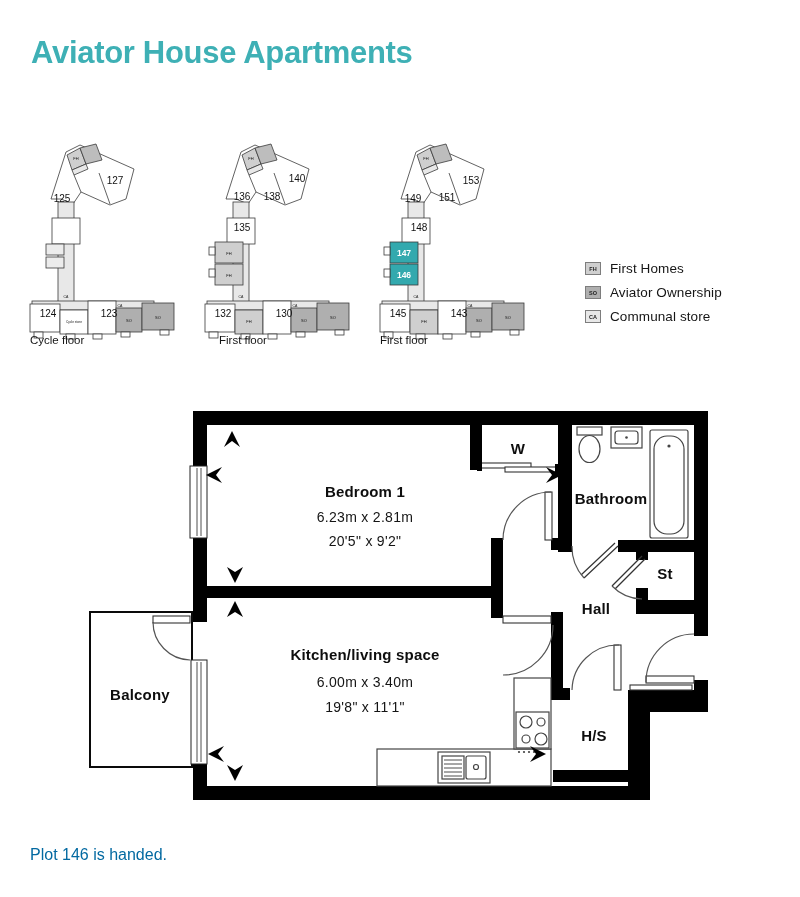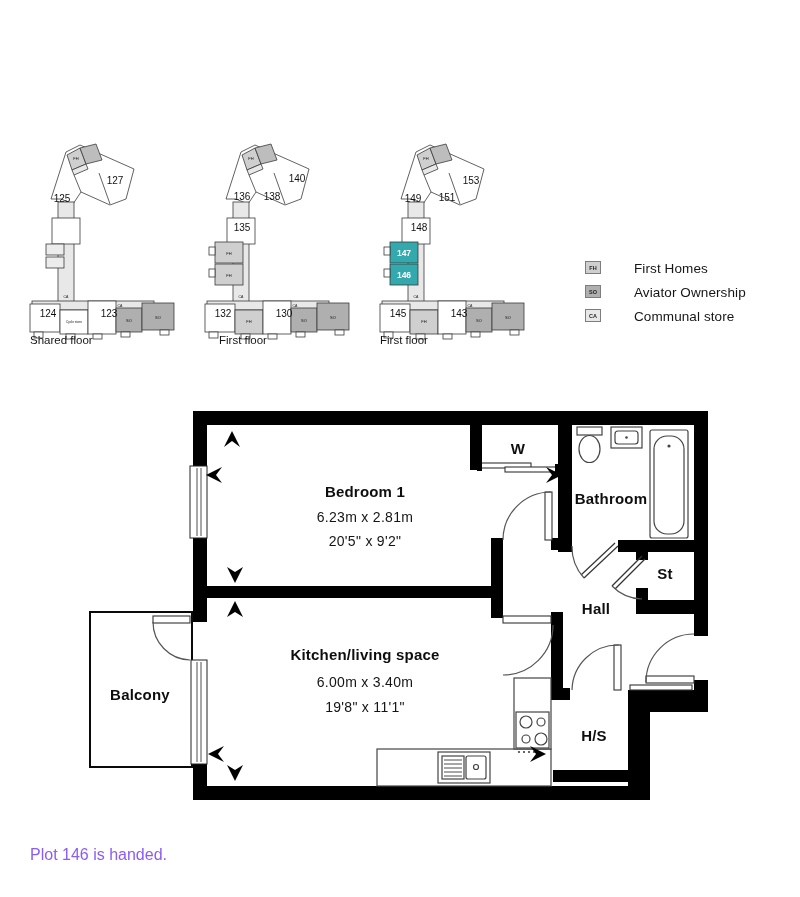--- a/index.html
+++ b/index.html
@@ -4,41 +4,42 @@
 <style>
   html,body{margin:0;padding:0;background:#fff;}
   body{
     position:relative;width:800px;height:897px;overflow:hidden;
     font-family:"Liberation Sans","DejaVu Sans",sans-serif;color:#111;
   }
   .abs{position:absolute;}
   #title{left:31px;top:34px;font-size:31px;font-weight:800;line-height:37px;letter-spacing:-0.3px;}
   .plan-caption{font-size:11.5px;font-weight:500;color:#151515;}
   #legend{left:585px;top:261px;}
-  .legend-row{display:flex;margin-bottom:9px;gap:24px;}
+  .legend-row{display:flex;align-items:center;margin-bottom:9px;}
   .legend-swatch{width:16px;height:13px;border:1px solid #7d7d7d;box-sizing:border-box;
     font-size:5.5px;font-weight:700;color:#222;display:flex;align-items:center;justify-content:center;}
   .legend-label{margin-left:9px;font-size:13.5px;color:#161616;letter-spacing:0.1px;}
-  #note{left:30px;top:846px;font-size:16px;color:#8b5cf6;}
+  #note{left:30px;top:846px;font-size:16px;color:#0369a1;}
   svg text{font-family:"Liberation Sans","DejaVu Sans",sans-serif;}
   .room-name{font-size:15px;font-weight:700;fill:#0e0e0e;letter-spacing:0.2px;}
   .room-dim{font-size:14px;font-weight:400;fill:#141414;letter-spacing:0.3px;}
   .wall{fill:#000;}
   .fix{fill:#fff;stroke:#444;stroke-width:1.2;}
   .arc{fill:none;stroke:#555;stroke-width:1.2;}
   .leaf{fill:#fff;stroke:#333;stroke-width:1.1;}
   .dleaf{stroke:#333;stroke-width:1.2;}
   .win{fill:#fff;stroke:#222;stroke-width:1;}
   .mull{stroke:#222;stroke-width:0.8;}
   .chev{fill:#000;}
 </style>
 </head>
 <body>
 
 <div id="title" class="abs" style="color: rgb(62, 176, 181);">
+  <div>Aviator House Apartments</div>
 </div>
 
 <svg class="abs" style="left:22px;top:142px" width="160" height="200" viewBox="0 0 160 200">
     <polygon points="29,57 44,10 58,3 112,27 104,57 88,63 59,50 51,62 39,57" fill="#FFFFFF" stroke="#3A3A3A" stroke-width="0.8"></polygon>
     <polygon points="45,13 58,6 64,22 50,28" fill="#CFCFCF" stroke="#3A3A3A" stroke-width="0.8"></polygon>
     <polygon points="58,6 74,2 80,18 64,22" fill="#BDBDBD" stroke="#3A3A3A" stroke-width="0.8"></polygon>
     <polygon points="50,28 64,22 66,27 52,33" fill="#E8E8E8" stroke="#3A3A3A" stroke-width="0.8"></polygon>
     <line x1="52" y1="33" x2="59" y2="50" fill="none" stroke="#3A3A3A" stroke-width="0.8"></line>
     <line x1="77" y1="31" x2="88" y2="62" fill="none" stroke="#3A3A3A" stroke-width="0.8"></line>
     <rect x="36" y="60" width="16" height="102" fill="#E8E8E8" stroke="#3A3A3A" stroke-width="0.8"></rect>
@@ -139,21 +140,21 @@
     <text x="32" y="136" text-anchor="middle" font-size="8.5" font-weight="700" fill="#FFFFFF">146</text>
     <text x="44" y="156" text-anchor="middle" font-size="3.5" font-weight="500" fill="#111">CA</text>
     <text x="98" y="165" text-anchor="middle" font-size="3.5" font-weight="500" fill="#111">CA</text>
     <text x="26" y="175" text-anchor="middle" font-size="10" font-weight="500" fill="#111">145</text>
     <text x="52" y="181" text-anchor="middle" font-size="4" font-weight="500" fill="#111">FH</text>
     <text x="87" y="175" text-anchor="middle" font-size="10" font-weight="500" fill="#111">143</text>
     <text x="107" y="180" text-anchor="middle" font-size="4" font-weight="500" fill="#111">SO</text>
     <text x="136" y="177" text-anchor="middle" font-size="4" font-weight="500" fill="#111">SO</text>
   </svg>
 
-<div class="abs plan-caption" style="left:30px;top:334px">Shared floor</div>
+<div class="abs plan-caption" style="left:30px;top:334px">Cycle floor</div>
 <div class="abs plan-caption" style="left:219px;top:334px">First floor</div>
 <div class="abs plan-caption" style="left:380px;top:334px">First floor</div>
 
 <div id="legend" class="abs">
   <div class="legend-row">
     <span class="legend-swatch" style="background: rgb(207, 207, 207);">FH</span>
     <span class="legend-label">First Homes</span>
   </div>
   <div class="legend-row">
     <span class="legend-swatch" style="background: rgb(175, 175, 175);">SO</span>

